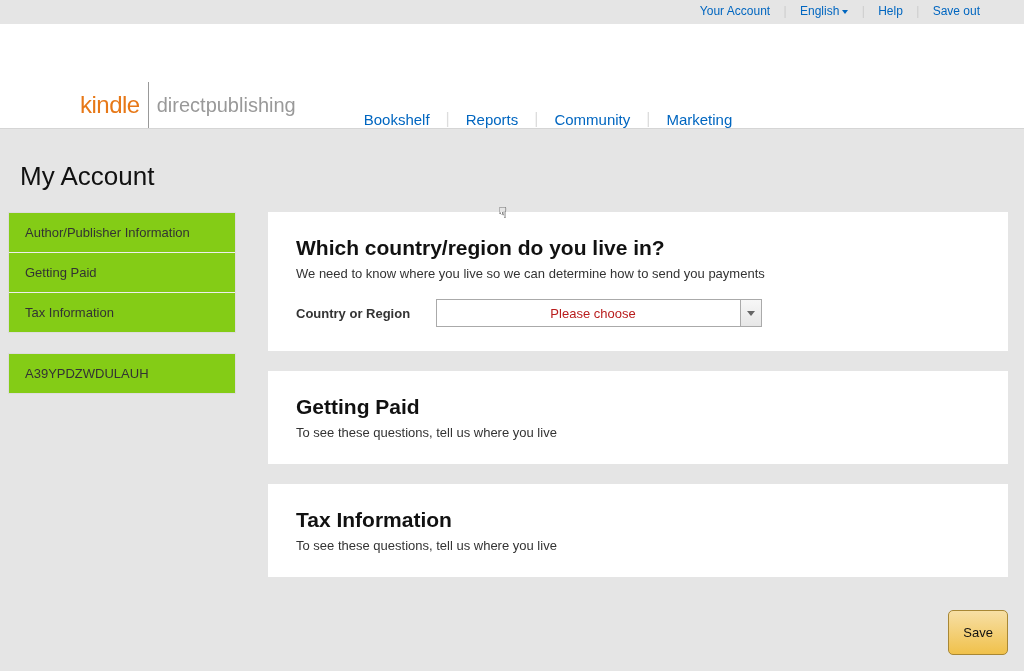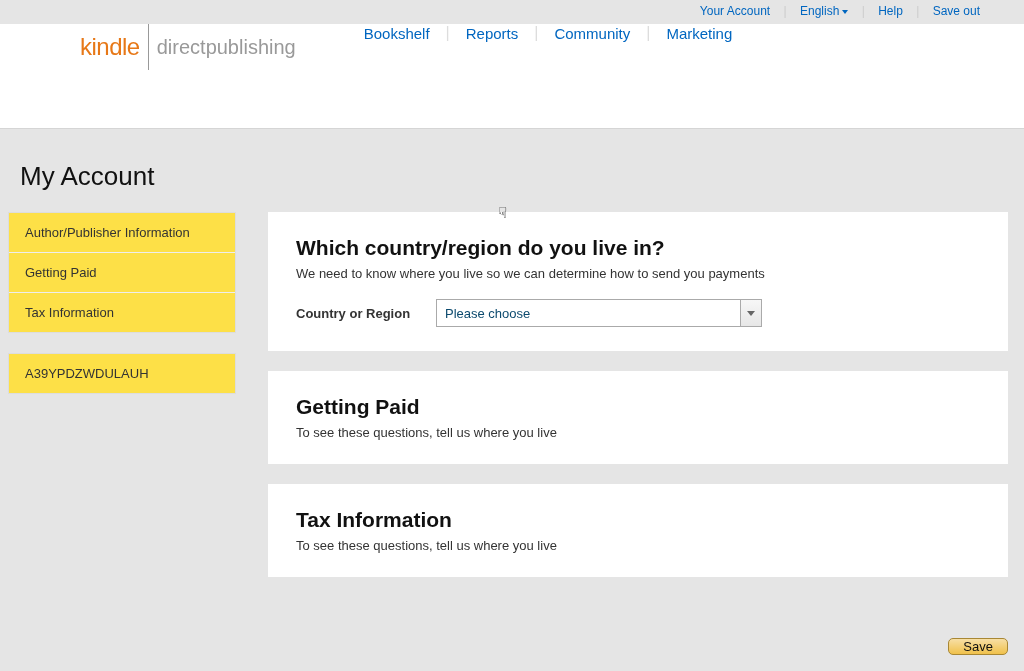--- a/index.html
+++ b/index.html
@@ -39,21 +39,21 @@
       border-right: 3px solid transparent;
       border-top: 4px solid #0066c0;
       margin-left: 3px;
       vertical-align: middle;
     }
     .header {
       background: #fff;
       height: 105px;
       border-bottom: 1px solid #d5d5d5;
       display: flex;
-      align-items: flex-start;
+      align-items: flex-end;
       padding-left: 80px;
     }
     .logo {
       display: flex;
       align-items: center;
       margin-right: 60px;
     }
     .logo-kindle {
       color: #e77817;
       font-size: 24px;
@@ -97,21 +97,21 @@
     .content {
       display: flex;
       padding: 0 8px;
       gap: 32px;
     }
     .sidebar {
       width: 228px;
       flex-shrink: 0;
     }
     .sidebar-section {
-      background: #fde047;
+      background: #84cc16;
       border: 1px solid #ddd;
       margin-bottom: 20px;
     }
     .sidebar-item {
       padding: 12px 16px;
       font-size: 13px;
       color: #333;
       border-bottom: 1px solid #eee;
       cursor: pointer;
     }
@@ -160,26 +160,27 @@
     }
     .select-wrap {
       position: relative;
       width: 326px;
     }
     .select-wrap select {
       width: 100%;
       height: 28px;
       padding: 4px 20px 4px 8px;
       font-size: 13px;
-      color: #0c4a6e;
+      color: #b91c1c;
       background: #fff;
       border: 1px solid #aaa;
       appearance: none;
       -webkit-appearance: none;
       cursor: pointer;
+      text-align: center;
     }
     .select-arrow {
       position: absolute;
       right: 0;
       top: 0;
       width: 22px;
       height: 28px;
       background: linear-gradient(#f7f7f7, #e7e7e7);
       border: 1px solid #aaa;
       pointer-events: none;
@@ -195,21 +196,21 @@
       border-right: 4px solid transparent;
       border-top: 5px solid #666;
     }
     .save-btn {
       position: absolute;
       bottom: 16px;
       right: 16px;
       background: linear-gradient(#f7dfa5, #f0c14b);
       border: 1px solid #a88734;
       border-radius: 5px;
-      padding: 0 14px;
+      padding: 14px 14px;
       font-size: 13px;
       color: #111;
       cursor: pointer;
     }
     .cursor-icon {
       position: absolute;
       left: 498px;
       top: 204px;
       font-size: 15px;
       pointer-events: none;

